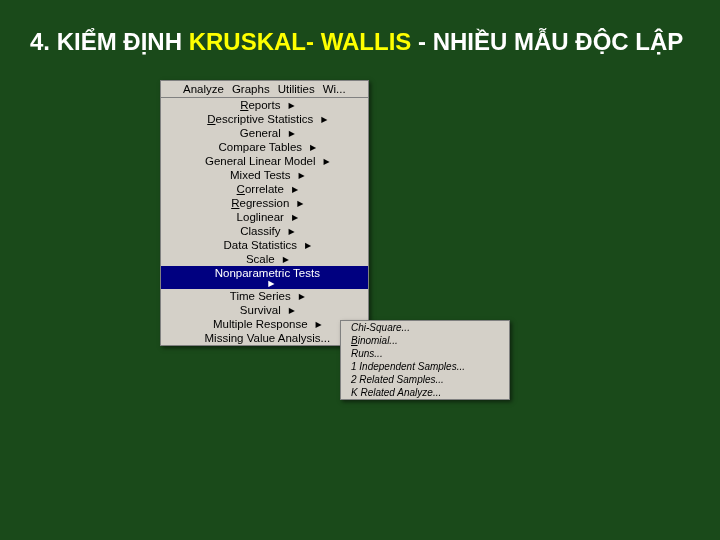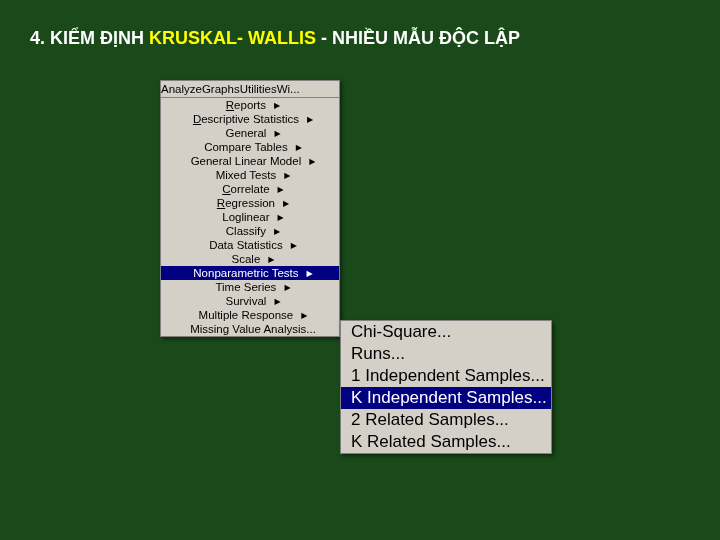--- a/index.html
+++ b/index.html
@@ -8,21 +8,21 @@
       height: 540px;
       background-color: #1a4a1a;
       font-family: Arial, sans-serif;
       overflow: hidden;
       position: relative;
     }
     .title {
       position: absolute;
       top: 28px;
       left: 30px;
-      font-size: 18px;
+      font-size: 24px;
       font-weight: bold;
       color: white;
     }
     .title .highlight {
       color: #ffff00;
     }
     .menu-container {
       position: absolute;
       top: 80px;
       left: 160px;
@@ -35,53 +35,57 @@
       box-shadow: 2px 2px 4px rgba(0,0,0,0.5);
       min-width: 180px;
       font-size: 11.5px;
       font-family: 'Arial', sans-serif;
       color: #000;
     }
     .menu-header {
       background-color: #d4d0c8;
       border-bottom: 1px solid #808080;
       display: flex;
-      padding: 2px 0;
+      gap: 8px;
+      padding: 2px 22px;
       font-size: 11.5px;
+      justify-content: space-between;
     }
     .menu-header span {
       cursor: default;
     }
     .menu-item {
       display: flex;
       align-items: center;
       justify-content: center;
       padding: 1px 4px 1px 10px;
       cursor: default;
       white-space: nowrap;
     }
     .menu-item.selected {
       background-color: #000080;
       color: white;
+      flex-direction: column;
     }
     .menu-item .arrow {
       margin-left: 8px;
       font-size: 8px;
     }
     .submenu-box {
       background-color: #d4d0c8;
       border: 1px solid #808080;
       box-shadow: 2px 2px 4px rgba(0,0,0,0.5);
       min-width: 170px;
-      font-size: 17px;
+      font-size: 10px;
       font-family: 'Arial', sans-serif;
       color: #000;
       position: absolute;
       left: 180px;
       top: 240px;
+      font-style: italic;
     }
     .submenu-item {
       display: flex;
       align-items: center;
       padding: 1px 4px 1px 10px;
       cursor: default;
       white-space: nowrap;
     }
     .submenu-item.selected {
       background-color: #000080;
@@ -170,28 +174,28 @@
     <div class="menu-item">
       <span>Missing Value Analysis...</span>
     </div>
   </div>
 
   <div class="submenu-box">
     <div class="submenu-item">
       <span>Chi-Square...</span>
     </div>
     <div class="submenu-item">
+      <span><u>B</u>inomial...</span>
+    </div>
+    <div class="submenu-item">
       <span>Runs...</span>
     </div>
     <div class="submenu-item">
       <span>1 Independent Samples...</span>
     </div>
-    <div class="submenu-item selected">
-      <span>K Independent Samples...</span>
-    </div>
     <div class="submenu-item">
       <span>2 Related Samples...</span>
     </div>
     <div class="submenu-item">
-      <span>K Related Samples...</span>
+      <span>K Related Analyze...</span>
     </div>
   </div>
 </div>
 
 </body></html>

